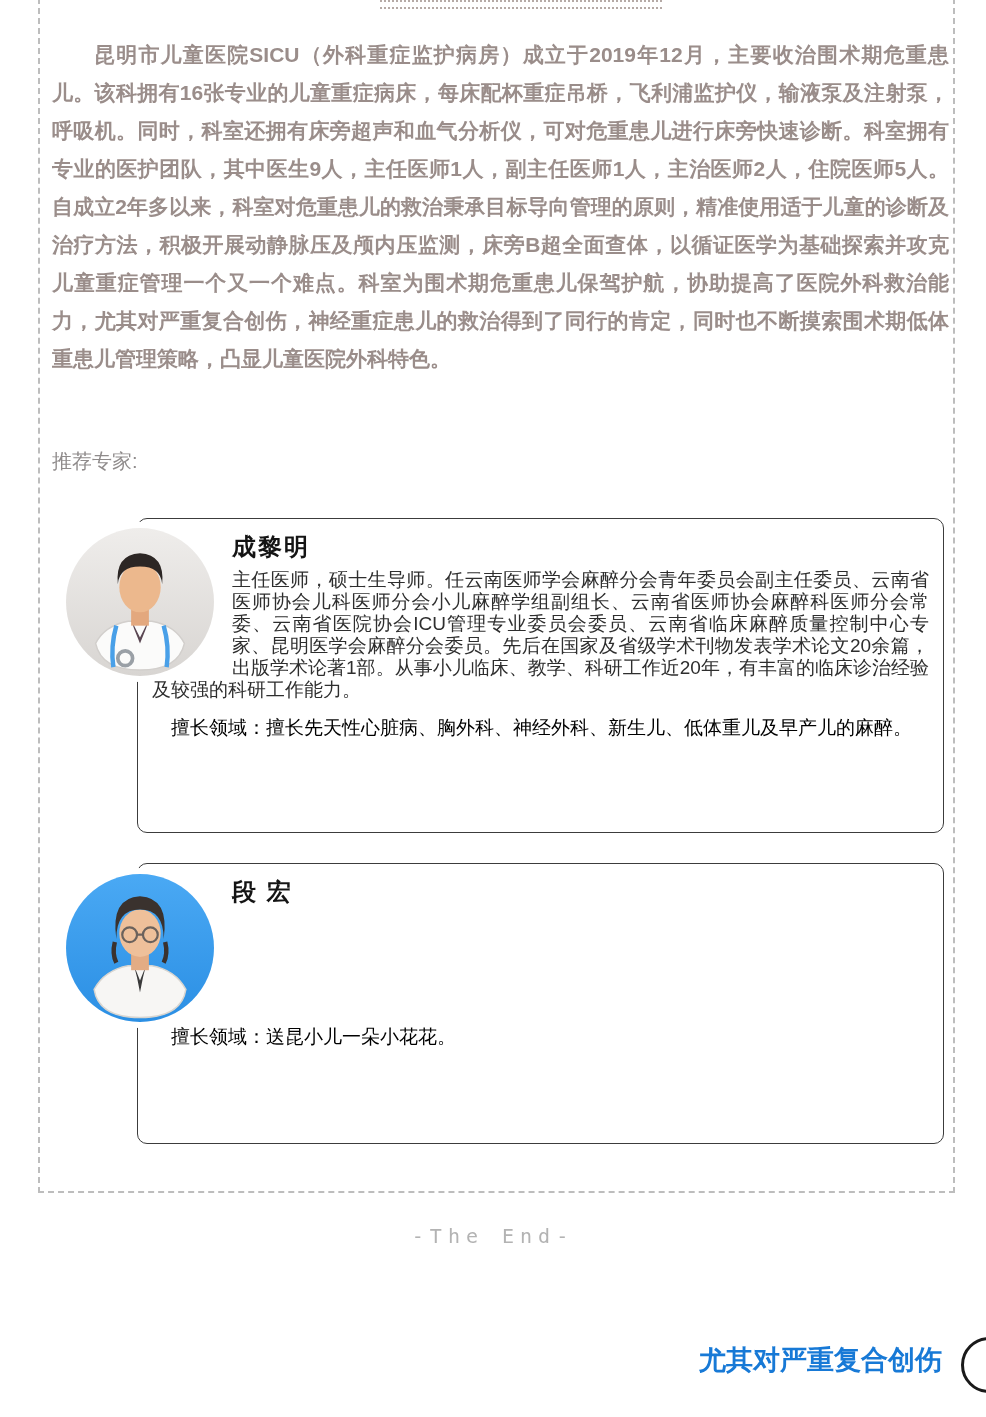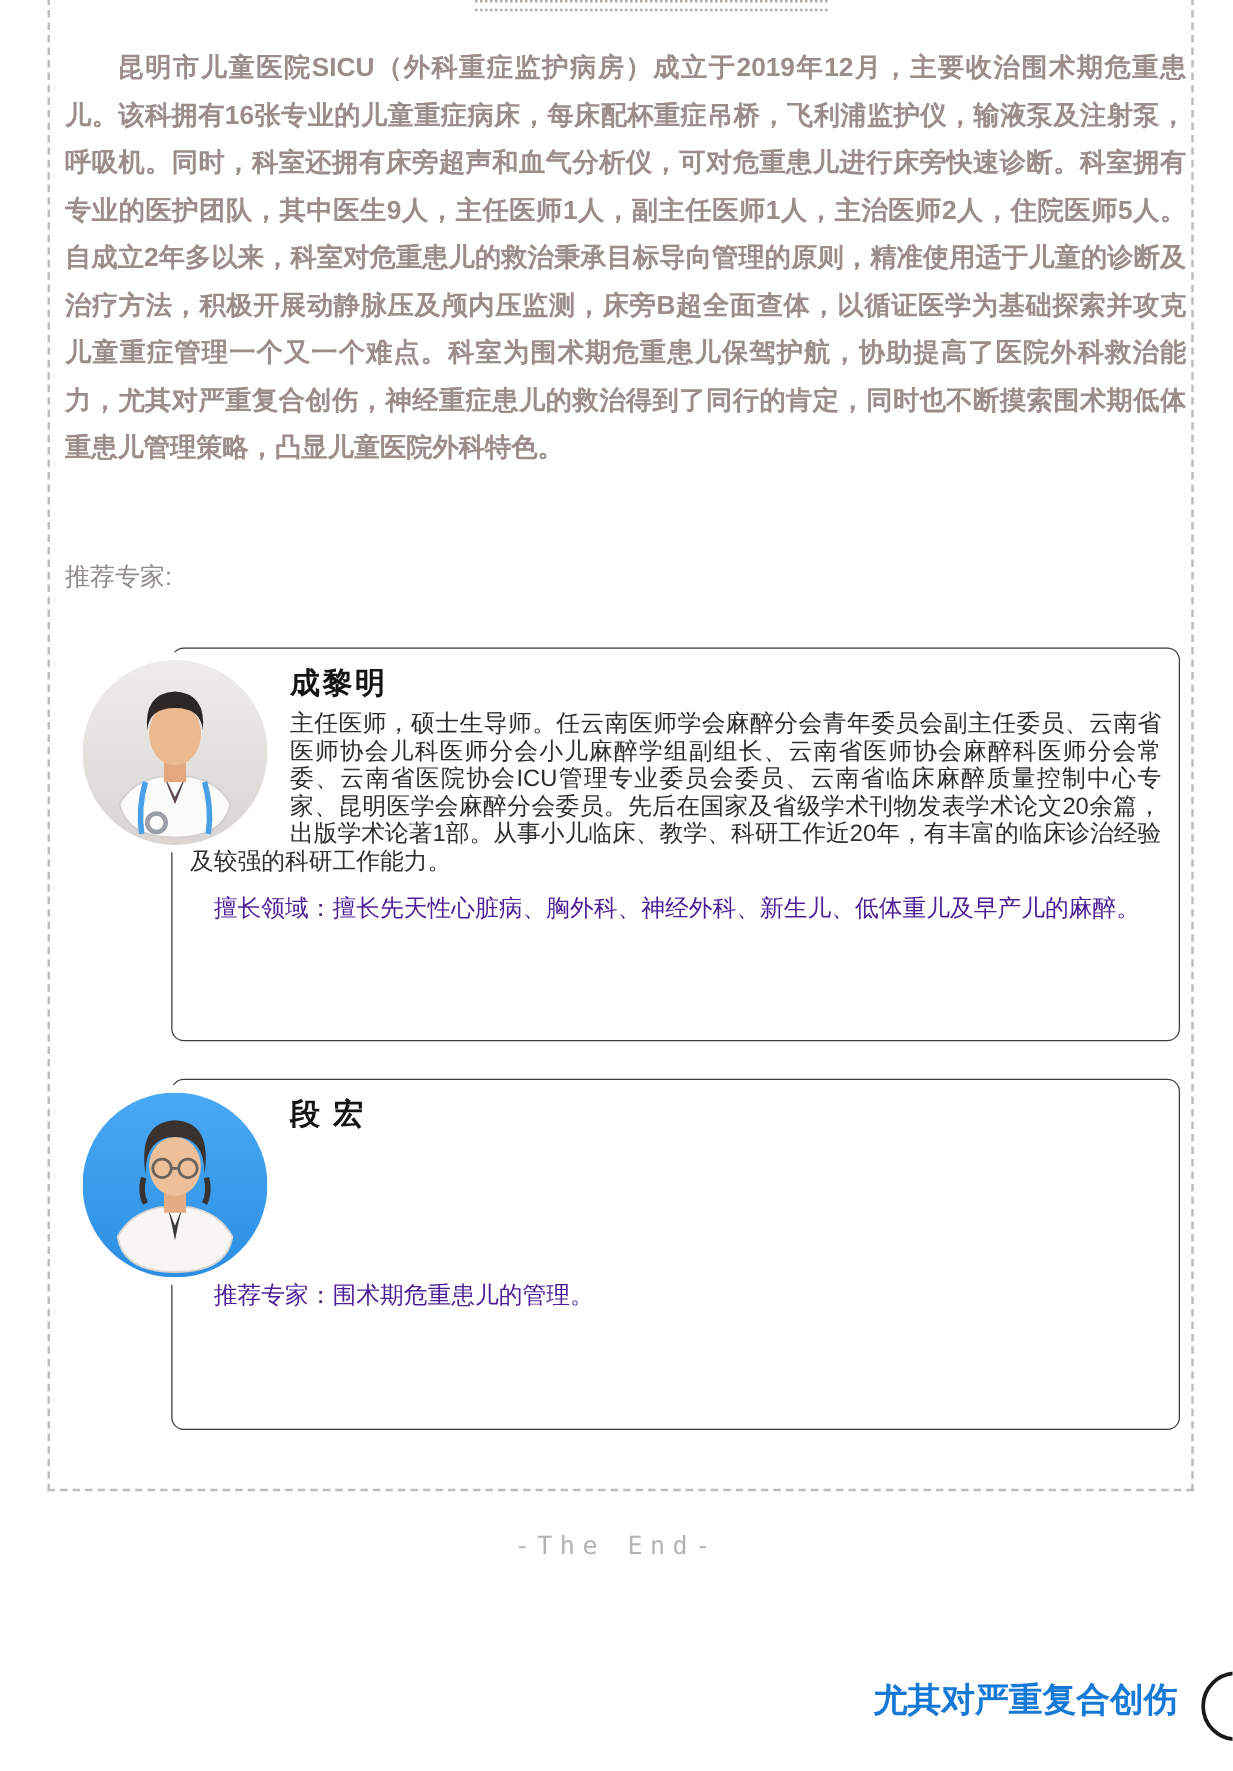--- a/index.html
+++ b/index.html
@@ -45,21 +45,21 @@
   .avatar svg{display:block;width:100%;height:100%;}
   .float-a{float:left;width:80px;height:146px;}
   .expert-name{
     margin:0 0 6px 0;font-size:24px;font-weight:bold;color:#141414;
     letter-spacing:2px;line-height:32px;
   }
   .expert-bio{
     margin:0;font-size:19px;line-height:22px;color:#2e2e2e;text-align:justify;
   }
   .expert-specialty{
-    margin:12px 0 0 0;font-size:19px;line-height:30px;color:#4c1d95;
+    margin:12px 0 0 0;font-size:19px;line-height:30px;color:#000000;
     text-indent:1em;clear:both;
   }
   .the-end{
     position:absolute;left:0;top:1224px;width:100%;text-align:center;
     font-size:20px;color:#b3b3b3;letter-spacing:6px;margin:0;
     font-family:"DejaVu Sans Mono","Liberation Mono",monospace;
   }
   .flower-cta{
     position:absolute;top:1342px;right:44px;margin:0;
     font-size:27px;font-weight:bold;color:#1779d6;cursor:pointer;
@@ -102,21 +102,21 @@
     <ellipse cx="50" cy="40" rx="14" ry="17" fill="#ecb88d"></ellipse>
     <path d="M35 38 Q33 18 50 17 Q67 18 65 38 Q64 26 50 26 Q36 26 35 38 Z" fill="#2c2624"></path>
     <path d="M34 66 Q30 80 32 94 M66 66 Q70 80 68 94" stroke="#49a0e8" stroke-width="3" fill="none"></path>
     <circle cx="40" cy="88" r="5" fill="none" stroke="#9aa0a6" stroke-width="2.5"></circle>
   </svg>
 </div>
 
 <div class="expert-card" id="card-2">
   <div class="float-a"></div>
   <h3 class="expert-name">段 宏</h3>
-  <p class="expert-specialty">推荐专家：围术期危重患儿的管理。</p>
+  <p class="expert-specialty">擅长领域：送昆小儿一朵小花花。</p>
 </div>
 <div class="avatar" id="avatar-2">
   <svg viewBox="0 0 100 100" xmlns="http://www.w3.org/2000/svg">
     <defs>
       <linearGradient id="bg2" x1="0" y1="0" x2="0" y2="1">
         <stop offset="0" stop-color="#4aa9f4"></stop>
           <stop offset="1" stop-color="#2b8fe4"></stop>
       </linearGradient>
     </defs>
     <rect width="100" height="100" fill="url(#bg2)"></rect>

